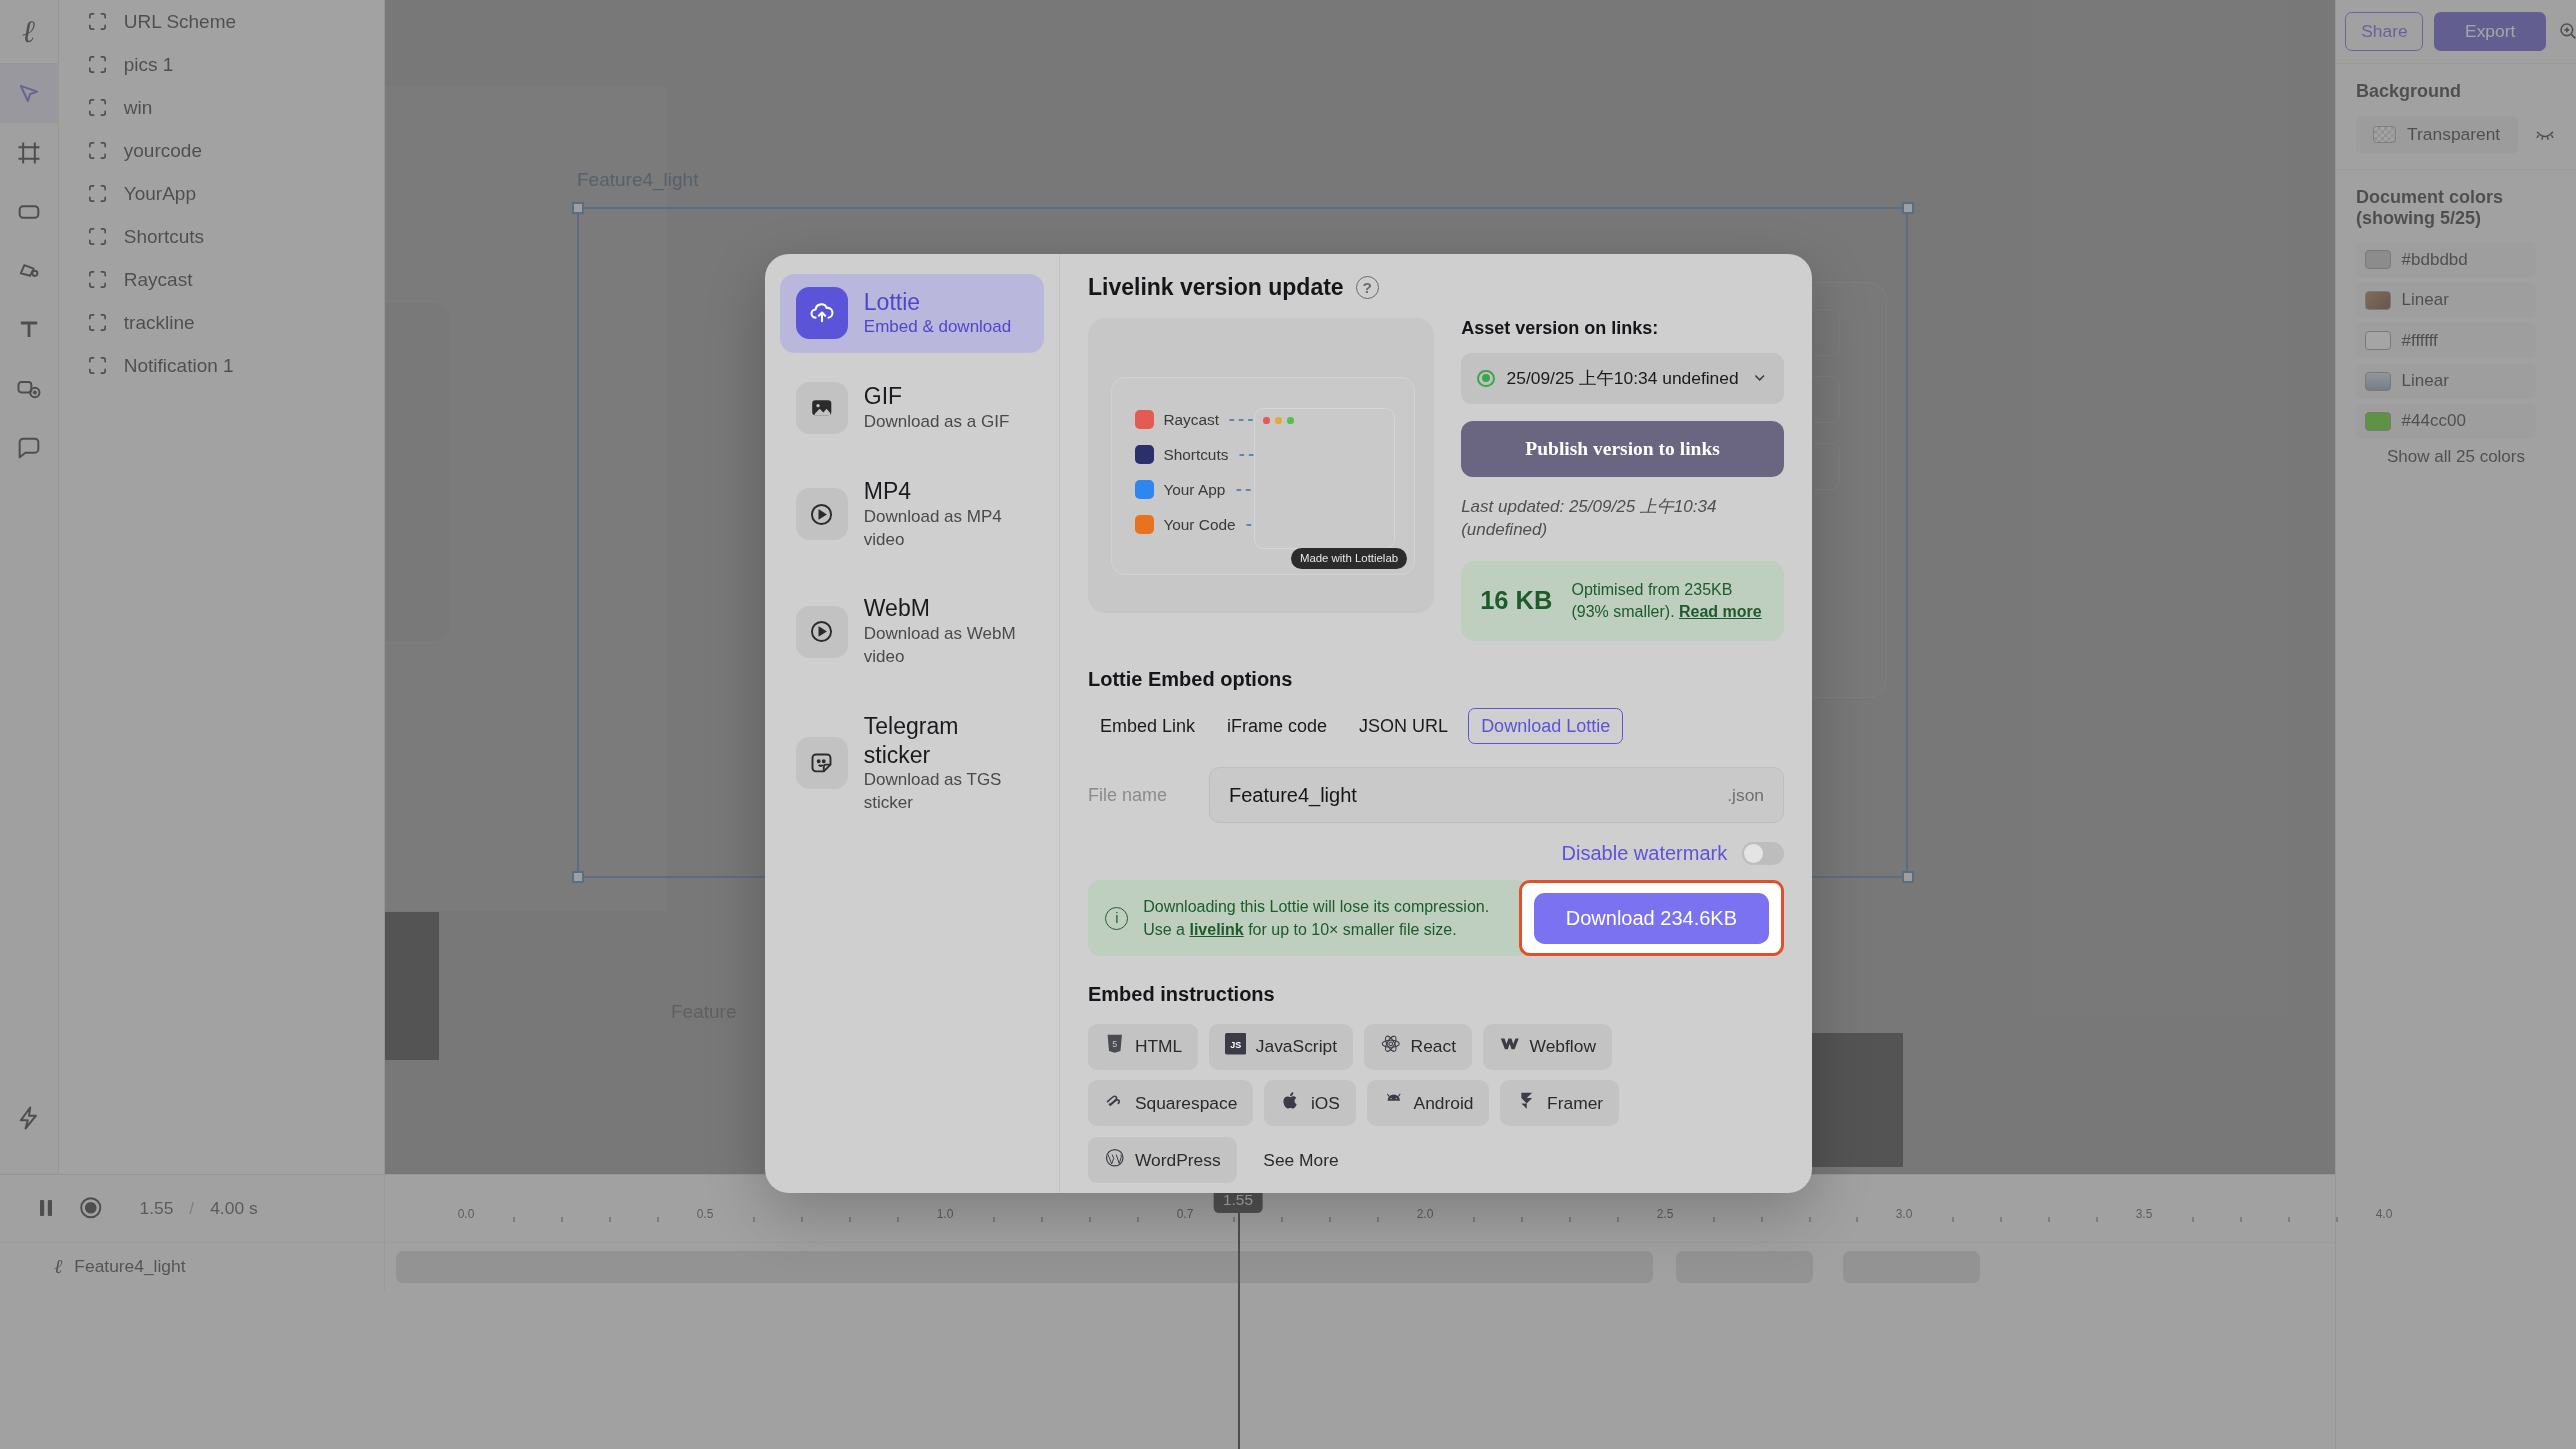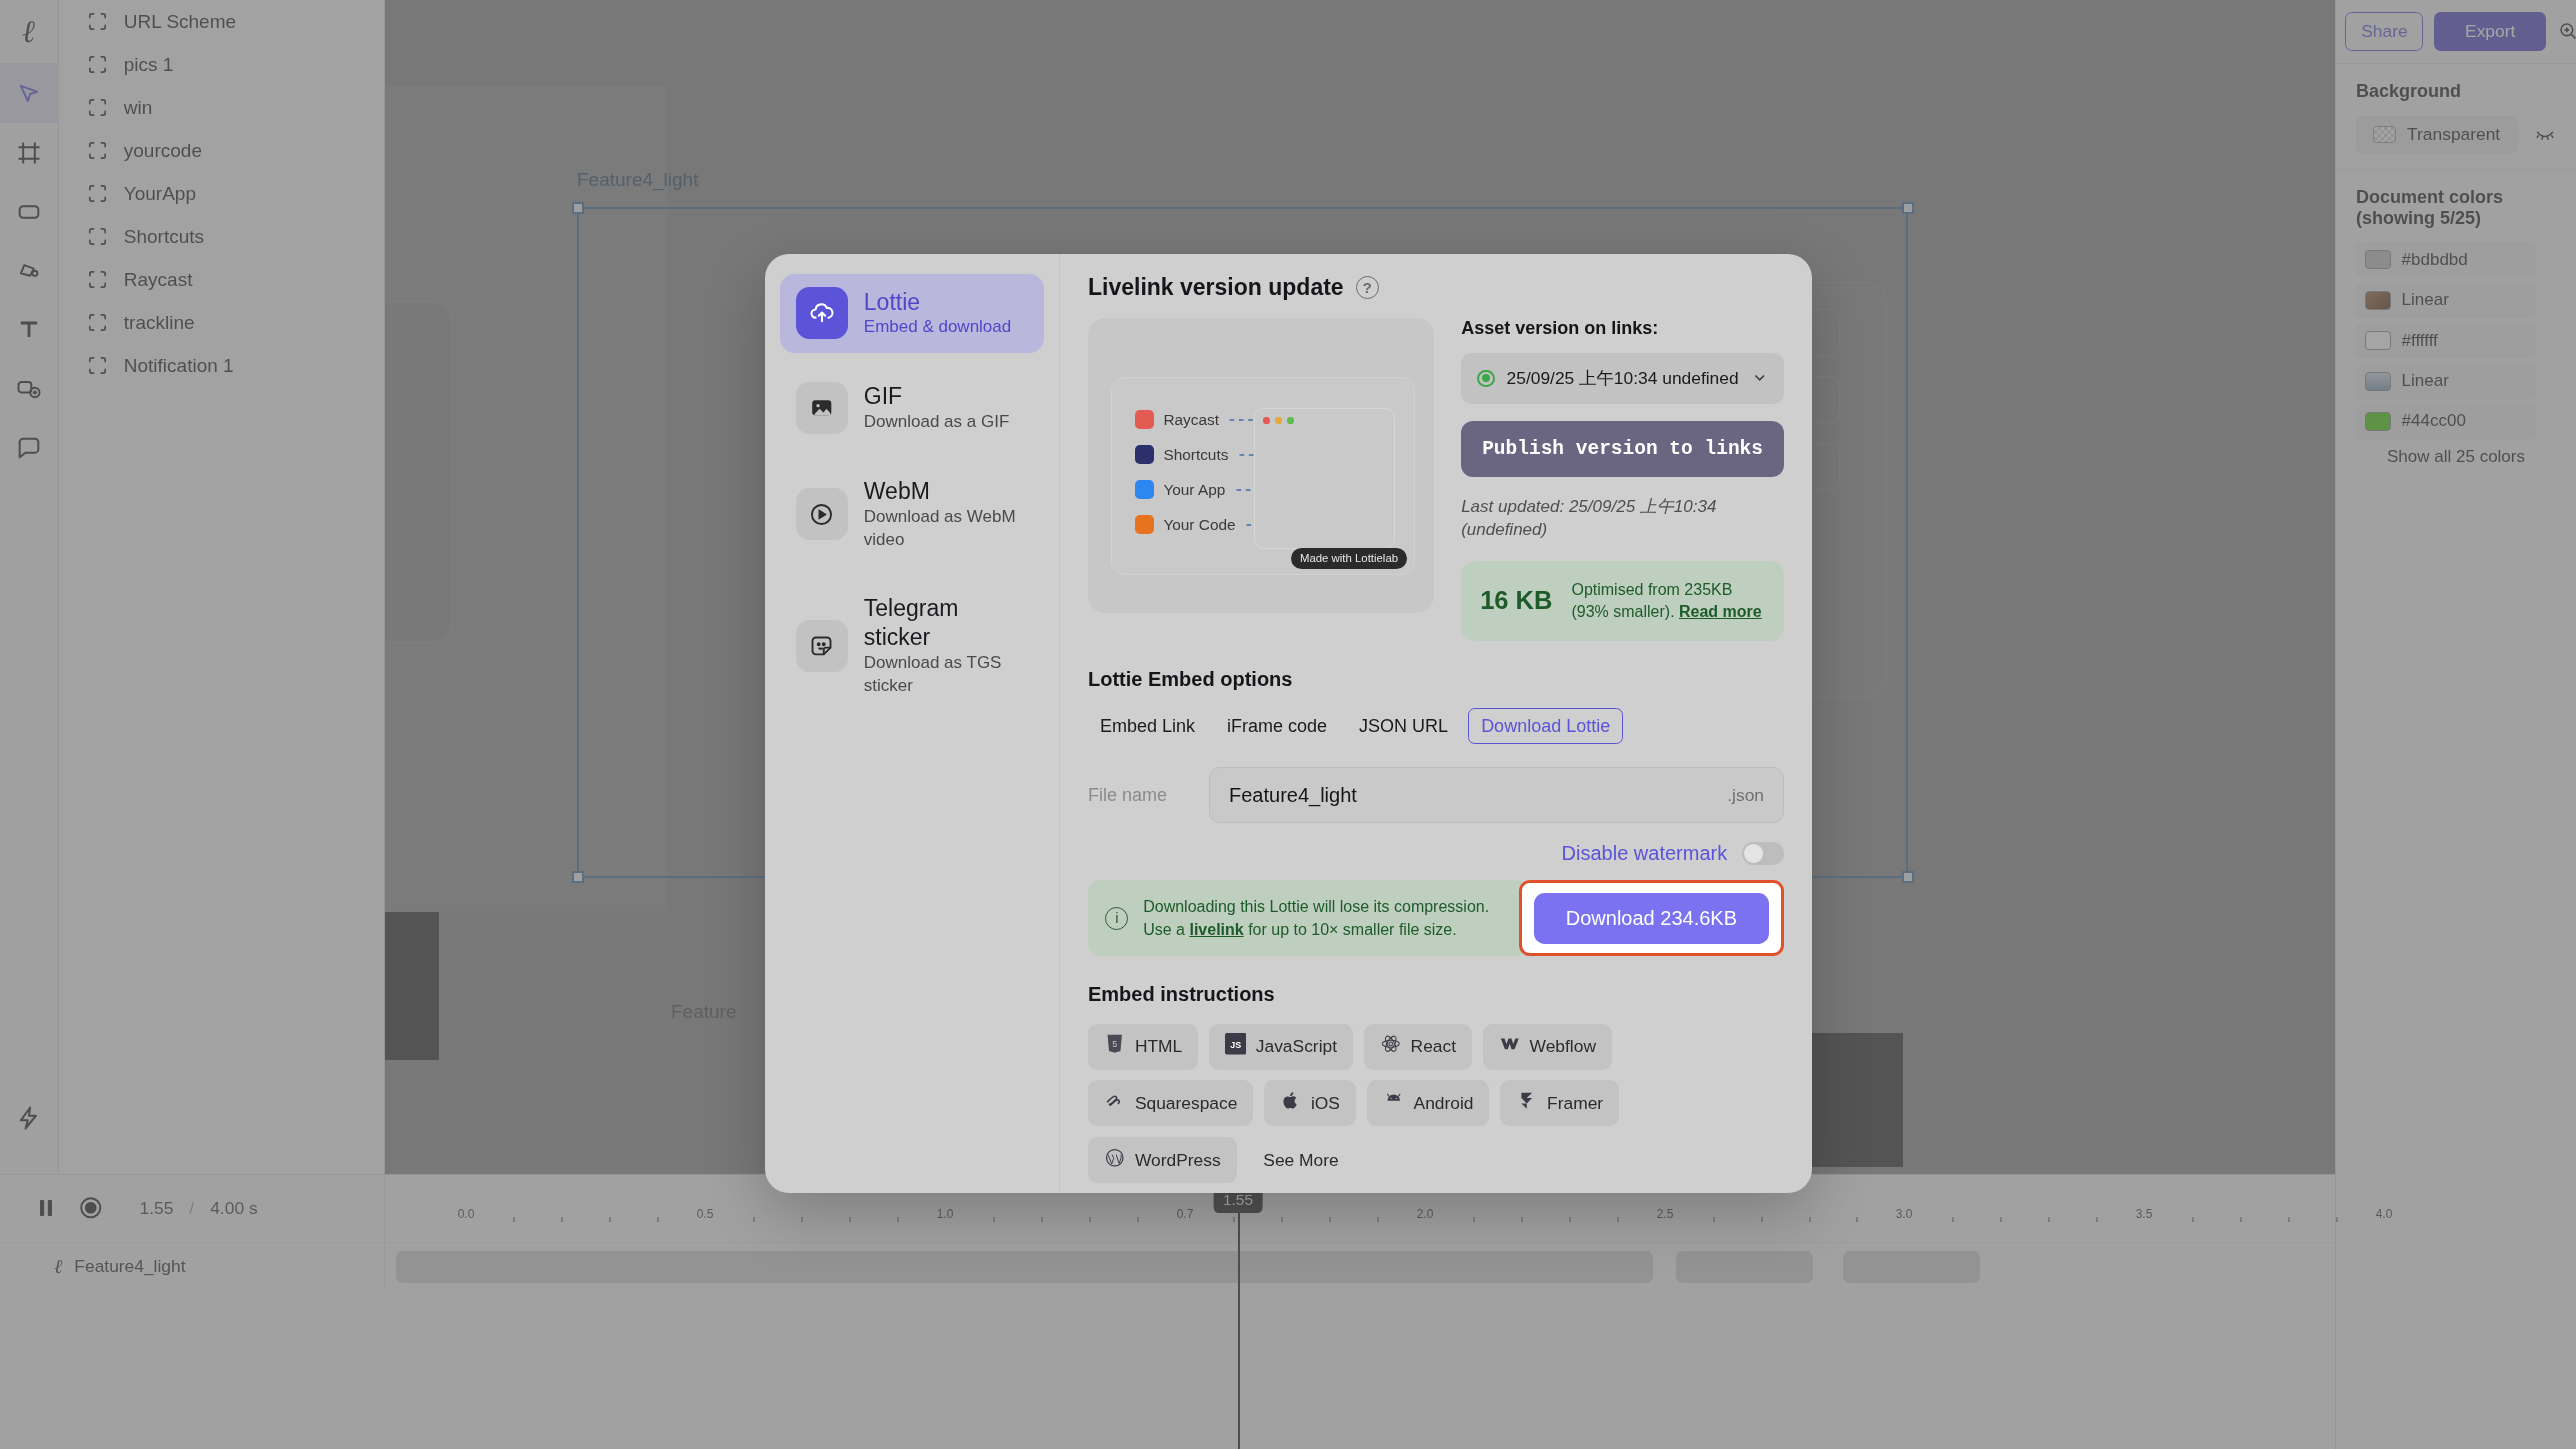--- a/index.html
+++ b/index.html
@@ -141,21 +141,21 @@
 
   .asset-col { flex:1; }
   .asset-lbl { font-size:18px; font-weight:700; color:#16161a; margin-bottom:13.4px; }
   .ver-select { background:#c2c2c2; border-radius:10.7px; height:51px; display:flex; align-items:center;
      gap:12px; padding:0 16px; cursor:pointer; }
   .radio-on { width:17.4px; height:17.4px; border-radius:50%; border:2px solid #3aa84a; display:flex;
      align-items:center; justify-content:center; flex:none;}
   .radio-on i { width:8px; height:8px; border-radius:50%; background:#3aa84a; display:block;}
   .ver-txt { flex:1; font-size:17.4px; color:#1b1b1f; white-space:nowrap; }
   .btn-publish { margin-top:17.4px; width:100%; background:#6a6681; color:#fff; border:none;
-     border-radius:12px; height:56px; font-size:19.5px; font-weight:700; cursor:pointer; font-family:Liberation Mono, monospace; }
+     border-radius:12px; height:56px; font-size:19.5px; font-weight:700; cursor:pointer; font-family:Liberation Serif, serif; }
   .last-upd { margin-top:17.4px; font-size:17px; font-style:italic; color:#4f4f4f; line-height:1.4; }
   .kb-card { margin-top:19px; background:#bfcfbf; border-radius:13.4px; padding:17.4px 19px;
      display:flex; align-items:center; gap:19px; }
   .kb-num { font-size:25.5px; font-weight:700; color:#1d5b2a; white-space:nowrap;}
   .kb-txt { font-size:16px; color:#1d5b2a; line-height:1.4; }
   .kb-txt a { color:#1d5b2a; font-weight:700; }
 
   .sec-h { font-size:20px; font-weight:700; color:#16161a; margin:27px 0 17.4px 0; }
   .tabs { display:flex; align-items:center; gap:8px; }
   .tab { font-size:18px; color:#1b1b1f; padding:6.7px 12px; border-radius:6.7px; cursor:pointer; }
@@ -495,20 +495,32 @@
      </span>
    </div>
           <div class="fmt">
      <span class="fmt-ico">
               <svg viewBox="0 0 24 24" fill="none" stroke="#2b2b2b" stroke-width="1.7" width="27" height="27">
                 <circle cx="12" cy="12" r="8.5"></circle>
                 <path d="M10.2 8.8l5 3.2-5 3.2z" fill="#2b2b2b"></path>
               </svg>
             </span>
      <span>
+       <span class="fmt-t" style="display:block">MP4</span>
+       <span class="fmt-s" style="display:block">Download as MP4 video</span>
+     </span>
+   </div>
+          <div class="fmt">
+     <span class="fmt-ico">
+              <svg viewBox="0 0 24 24" fill="none" stroke="#2b2b2b" stroke-width="1.7" width="27" height="27">
+                <circle cx="12" cy="12" r="8.5"></circle>
+                <path d="M10.2 8.8l5 3.2-5 3.2z" fill="#2b2b2b"></path>
+              </svg>
+            </span>
+     <span>
        <span class="fmt-t" style="display:block">WebM</span>
        <span class="fmt-s" style="display:block">Download as WebM video</span>
      </span>
    </div>
           <div class="fmt">
      <span class="fmt-ico">
               <svg viewBox="0 0 24 24" fill="none" stroke="#2b2b2b" stroke-width="1.7" stroke-linejoin="round" width="27" height="27">
                 <path d="M4 7a3 3 0 013-3h10a3 3 0 013 3v6l-6 6H7a3 3 0 01-3-3z"></path>
                 <path d="M20 13h-4a2 2 0 00-2 2v4"></path>
                 <circle cx="9.5" cy="10" r=".9" fill="#2b2b2b"></circle>

